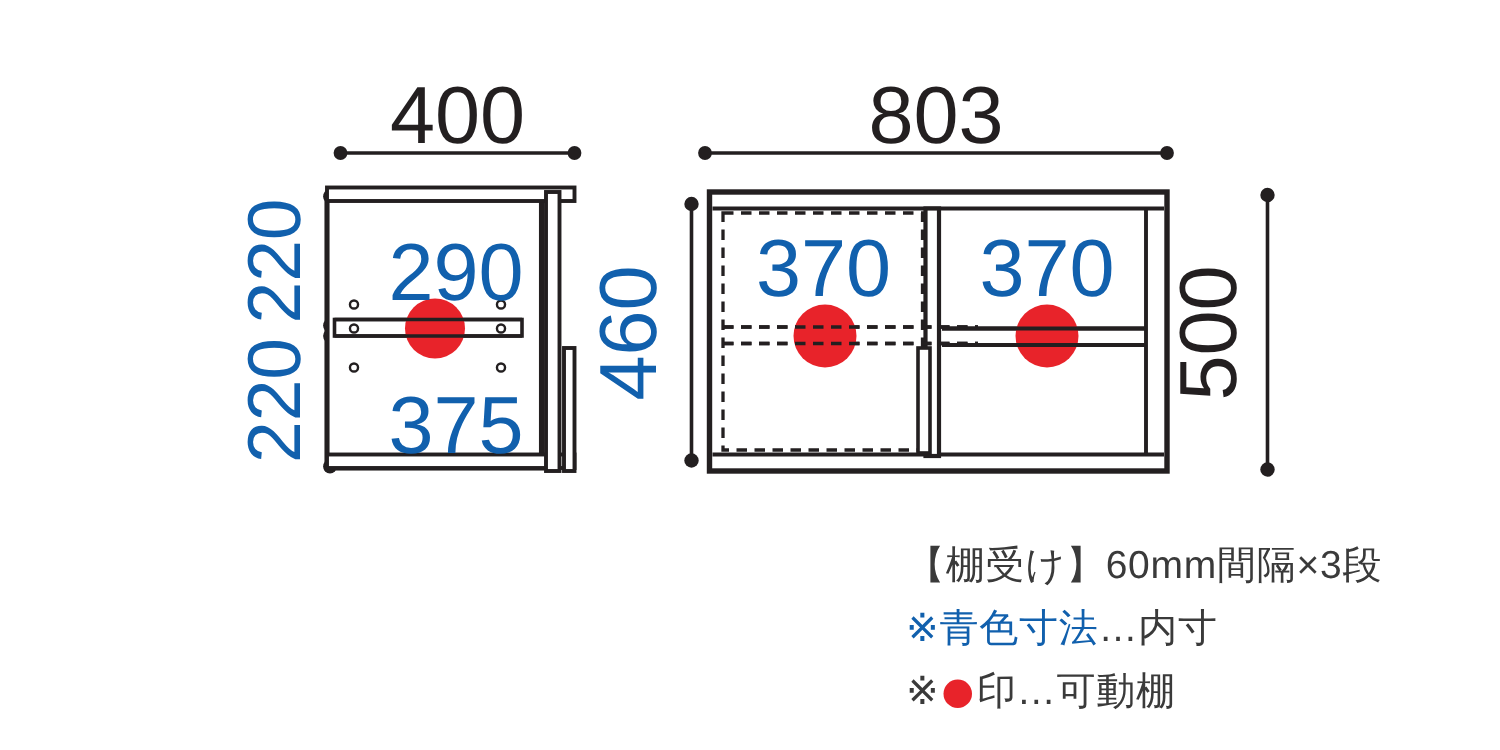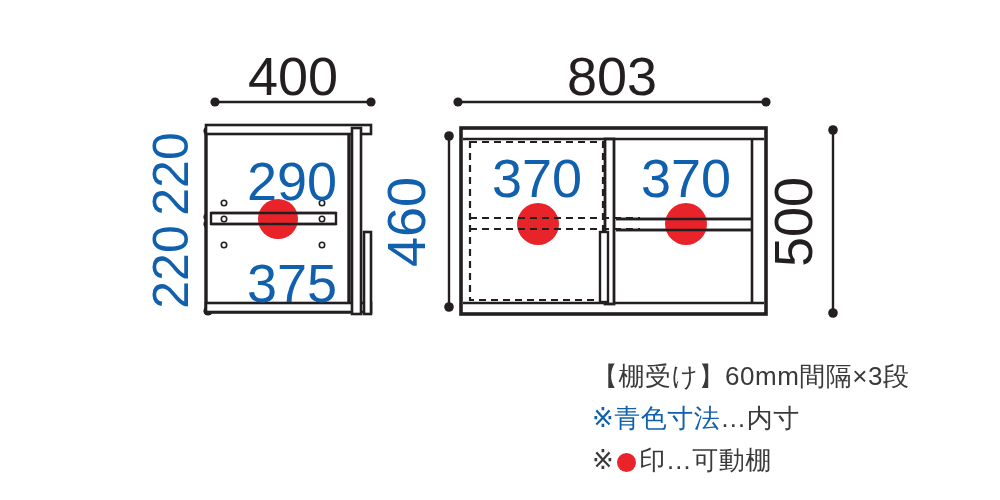--- a/index.html
+++ b/index.html
@@ -10,21 +10,21 @@
   body {
     width: 1000px;
     height: 500px;
     font-family: "Liberation Sans", "DejaVu Sans", sans-serif;
     color: #231f20;
     overflow: hidden;
     position: relative;
   }
   #stage {
     position: absolute;
-    left: 0; top: 0;
+    left: 12px; top: 0;
     width: 888px;
     height: 500px;
   }
   svg.drawing {
     position: absolute;
     left: 0; top: 0;
     width: 1000px;
     height: 500px;
     display: block;
   }

